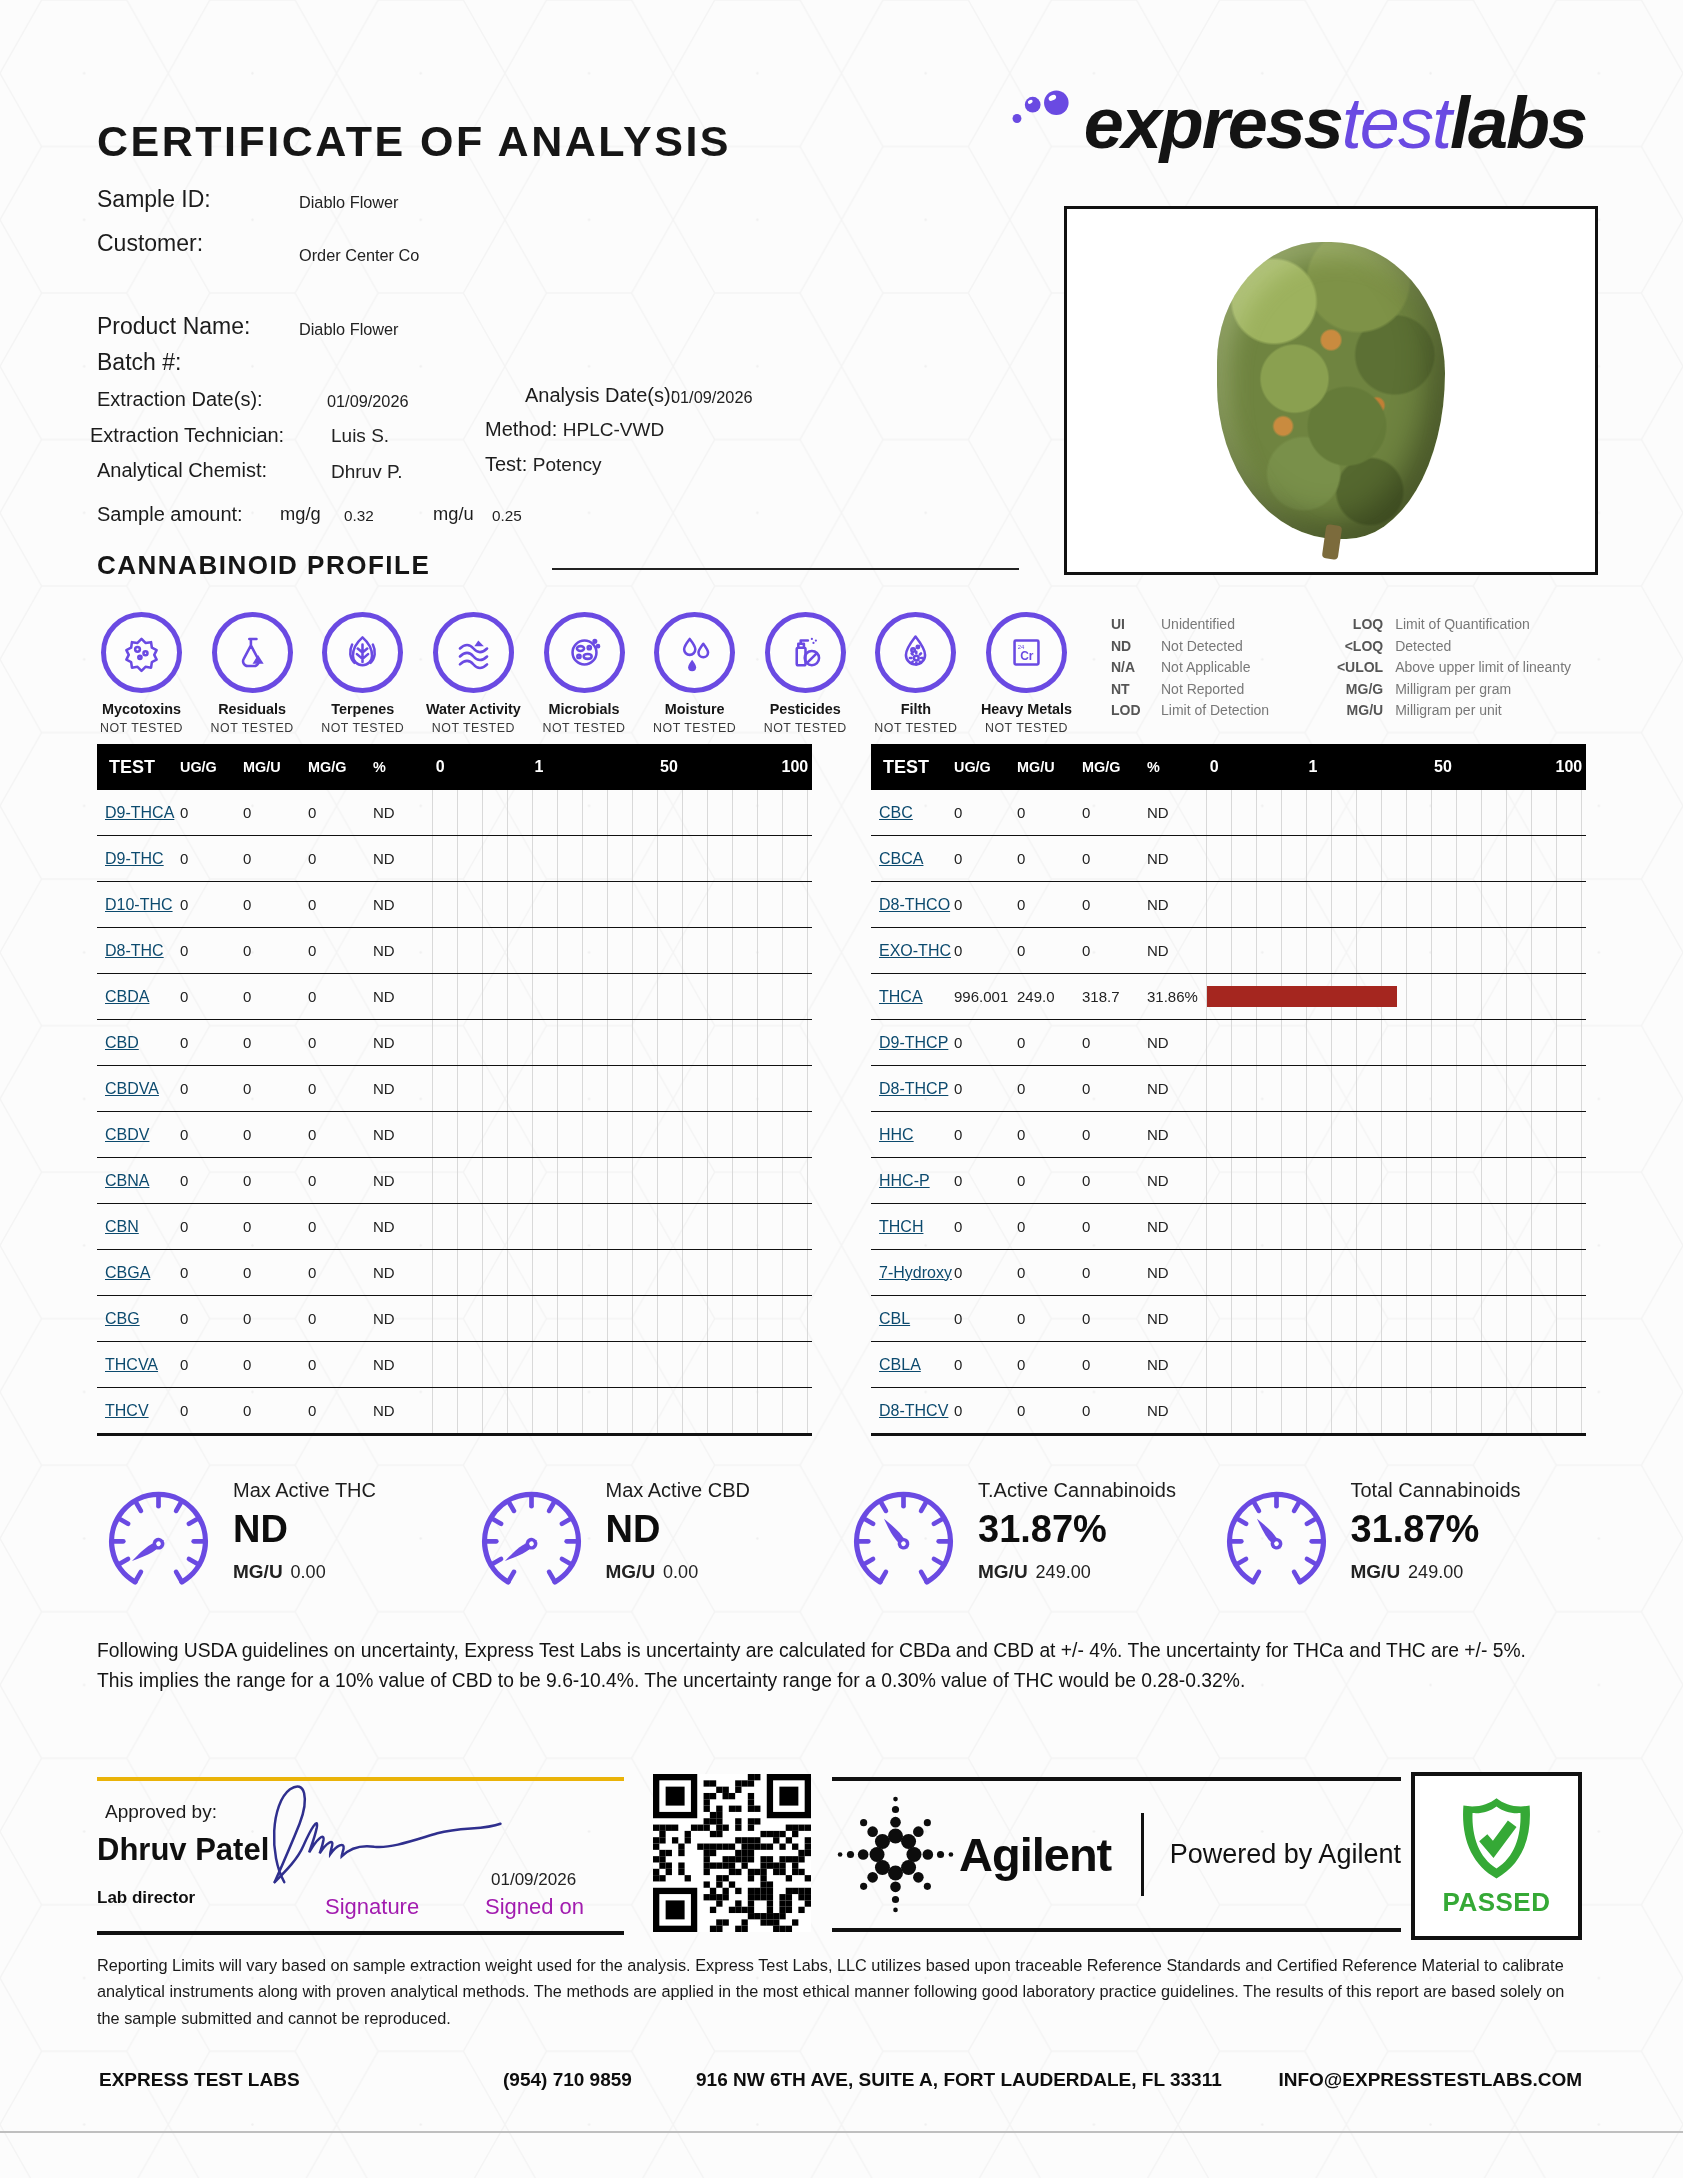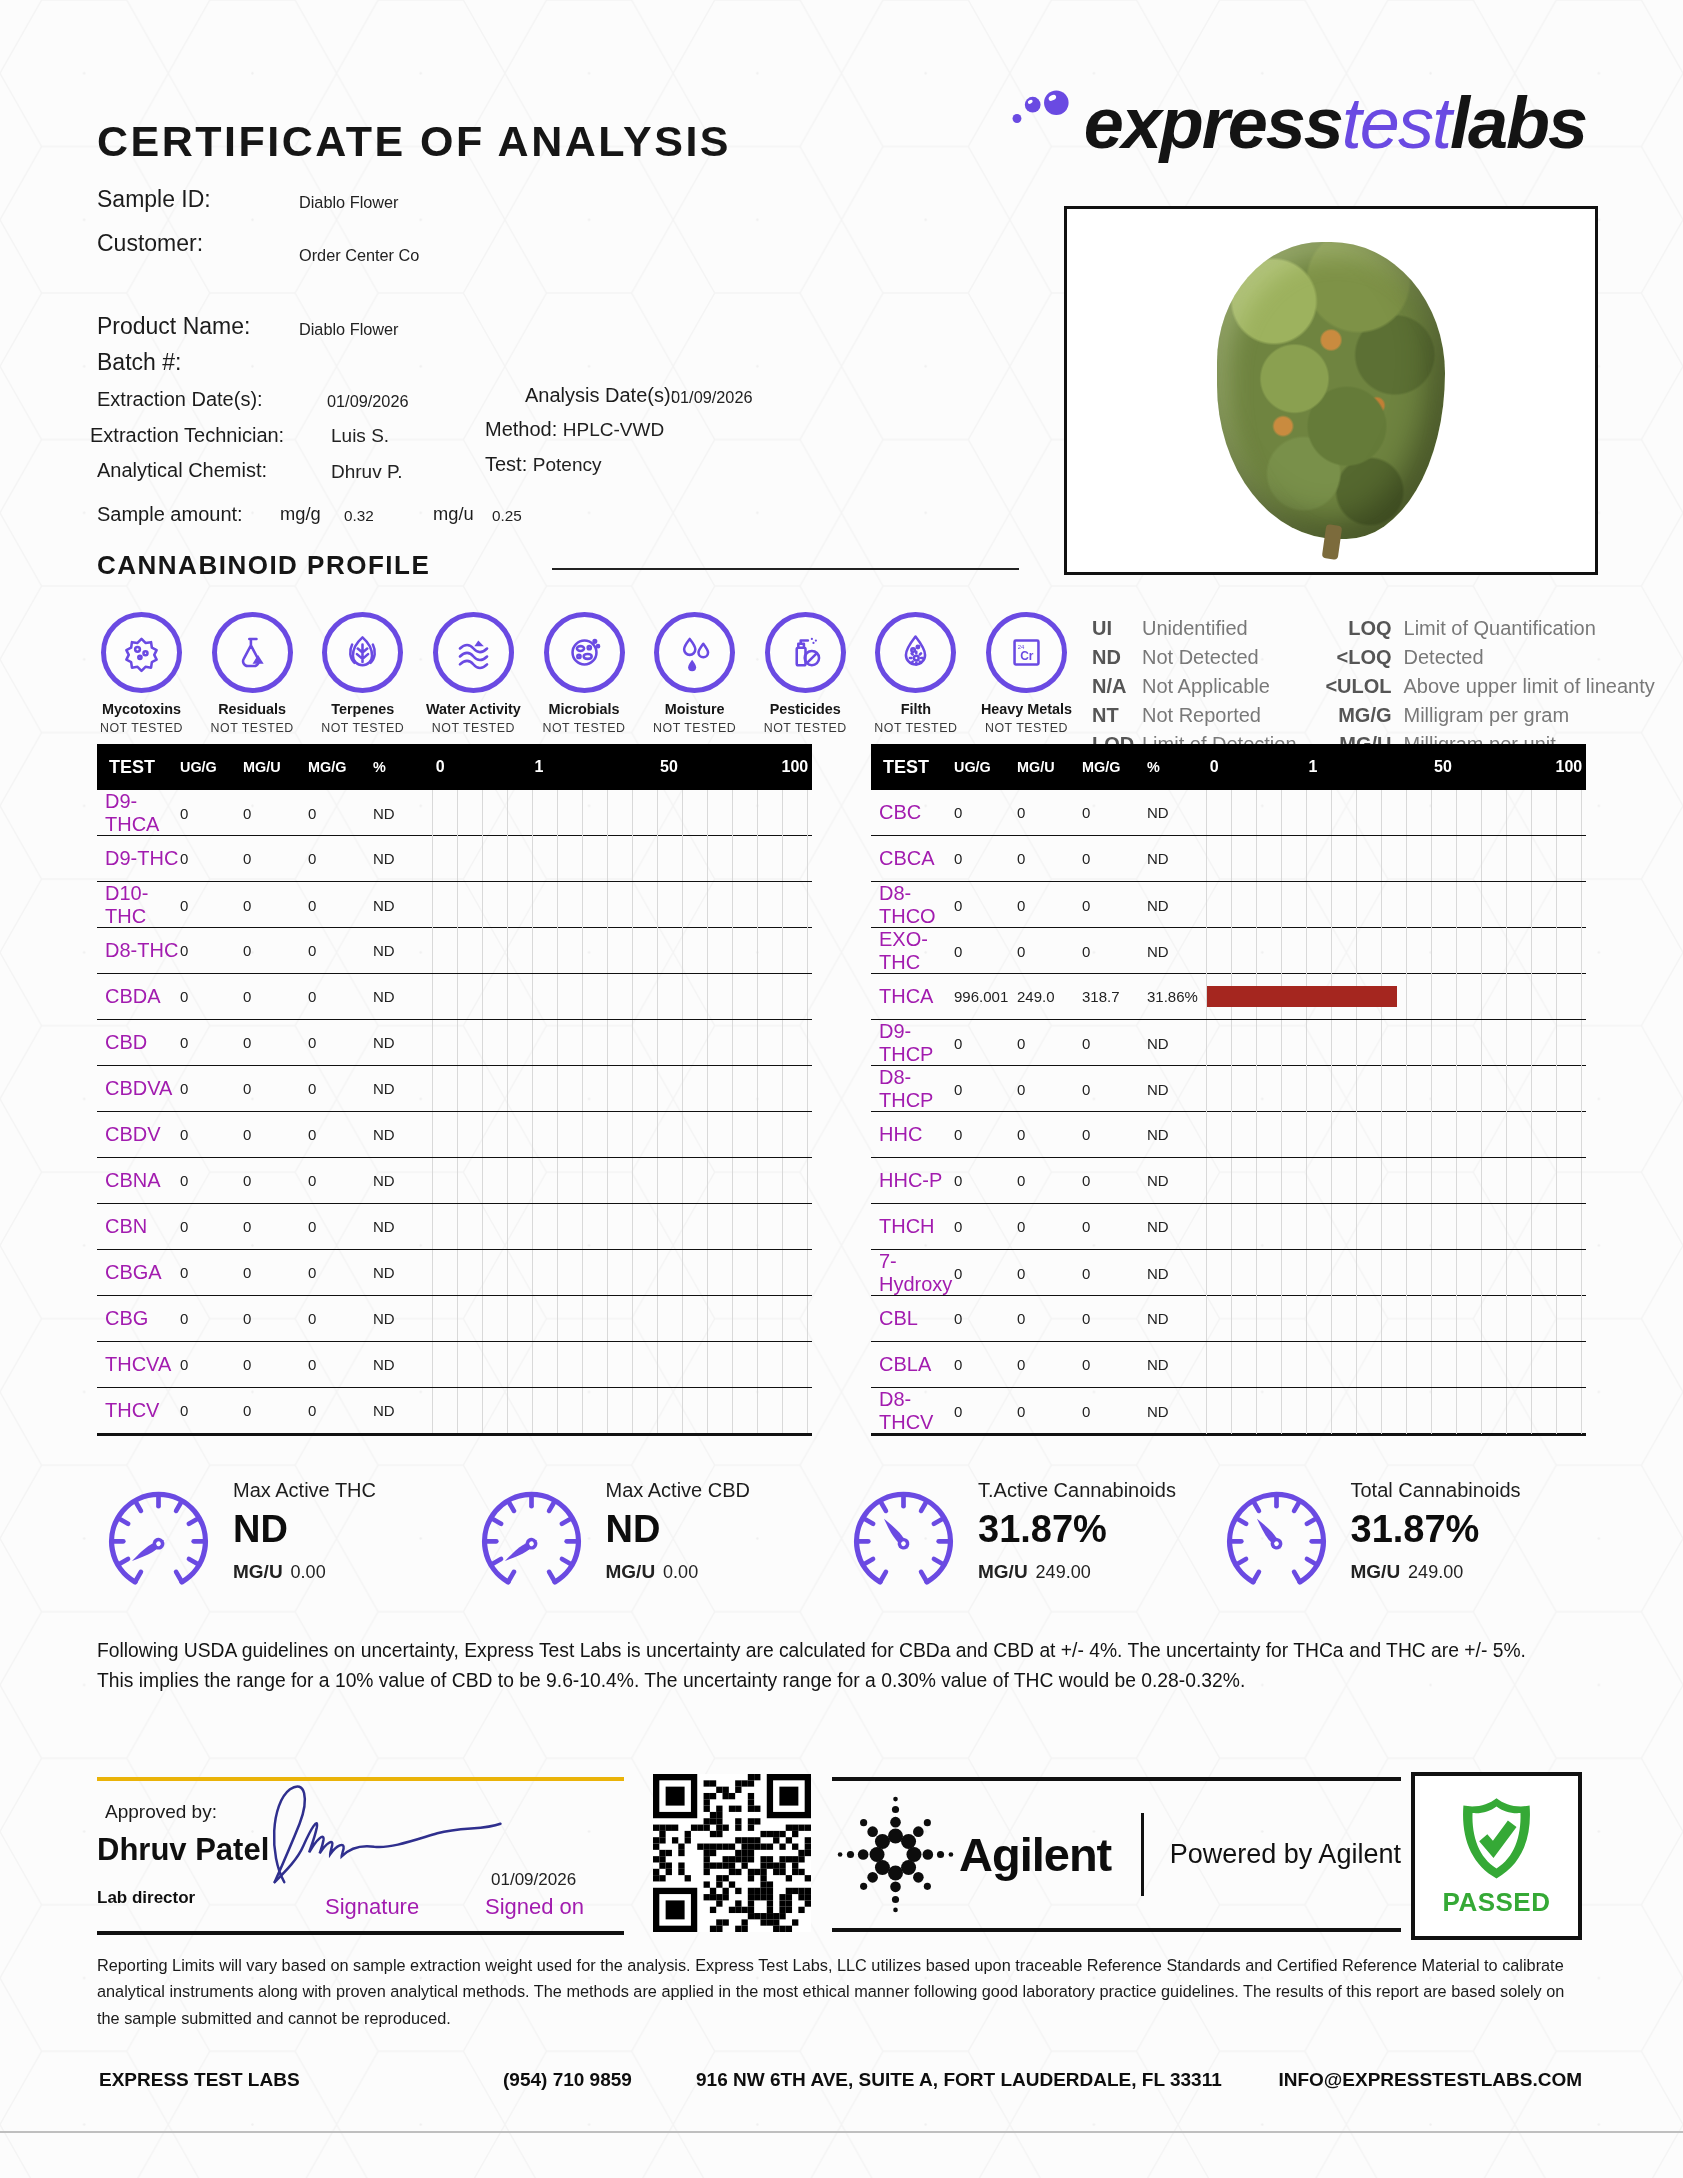--- a/index.html
+++ b/index.html
@@ -46,37 +46,37 @@
   .panels{display:flex;width:990px;justify-content:space-between;}
   .panel{width:105px;display:flex;flex-direction:column;align-items:center;text-align:center;}
   .panel-circle{width:71px;height:71px;border:5px solid #6a4ae2;border-radius:50%;display:flex;align-items:center;justify-content:center;background:#fdfdfd;}
   .panel-circle svg{width:51px;height:51px;}
   .panel-label{margin-top:8px;font-size:14.4px;font-weight:700;color:#161616;}
   .panel-status{margin-top:4px;font-size:12.4px;letter-spacing:0.5px;color:#3a3a3a;}
 
   
   .legend{display:flex;gap:28px;}
   .legend-col{display:flex;flex-direction:column;gap:4px;}
-  .legend-row{display:flex;font-size:20px;line-height:1.25;}
+  .legend-row{display:flex;font-size:14px;line-height:1.25;margin-left:19px;}
   .legend-code{font-weight:700;color:#555;}
   .legend-col1 .legend-code{width:50px;}
   .legend-col2 .legend-code{width:67px;text-align:right;padding-right:12px;}
   .legend-desc{color:#787878;}
 
   
   .cano-table{width:715px;border-bottom:3.5px solid #111;}
   .thead{display:grid;grid-template-columns:83px 63px 65px 65px 59px 1fr;background:#000;color:#fff;height:46px;align-items:center;}
   .thead .h-test{font-size:18px;font-weight:700;padding-left:12px;}
   .thead .h-col{font-size:14.4px;font-weight:700;}
   .h-scale{position:relative;height:100%;}
   .h-scale span{position:absolute;top:50%;transform:translateY(-50%);font-size:16px;font-weight:700;}
   .h-s0{left:1%;} .h-s1{left:27%;} .h-s50{left:60%;} .h-s100{right:1%;}
   .trow{display:grid;grid-template-columns:83px 63px 65px 65px 59px 1fr;height:45px;align-items:center;border-bottom:1.5px solid #111;}
   .trow:last-child{border-bottom:none;}
-  .t-name{font-size:20px;color:#a21caf;padding-left:8px;}
+  .t-name{font-size:16px;color:#0c4a6e;padding-left:8px;text-decoration:underline;}
   .t-val{font-size:15px;color:#222;}
   .t-chart{position:relative;height:100%;background:repeating-linear-gradient(90deg,#d9d9d9 0 1px,rgba(0,0,0,0) 1px 25px);}
   .t-bar{position:absolute;left:1px;top:12px;height:21px;background:#a5261f;}
 
   
   .gauges{display:grid;grid-template-columns:repeat(4,1fr);width:1490px;}
   .gauge{display:flex;align-items:flex-start;}
   .gauge svg{width:129px;height:121px;flex:none;}
   .gauge-txt{margin-left:10px;margin-top:4px;}
   .gauge-title{font-size:20px;color:#1d1d1d;}

